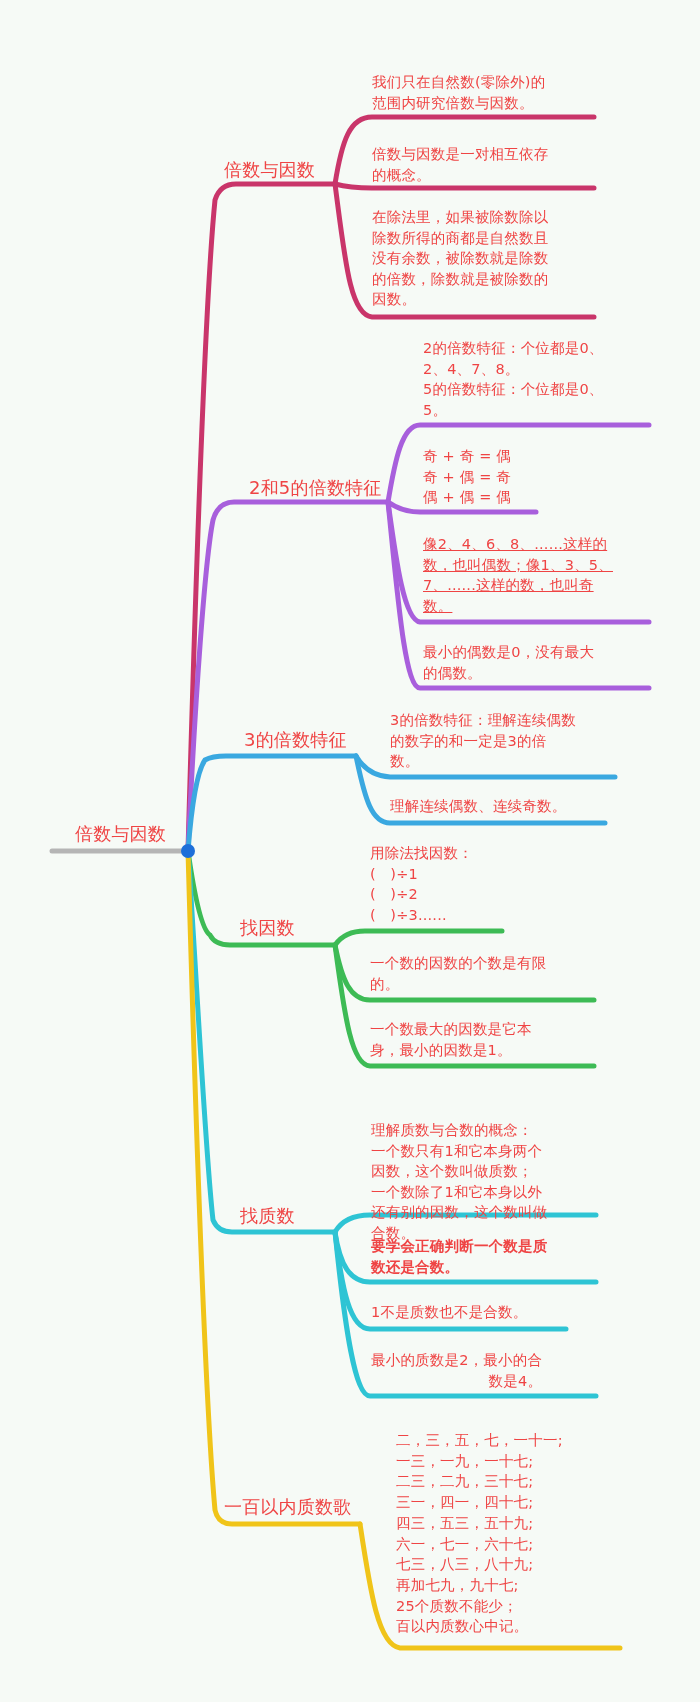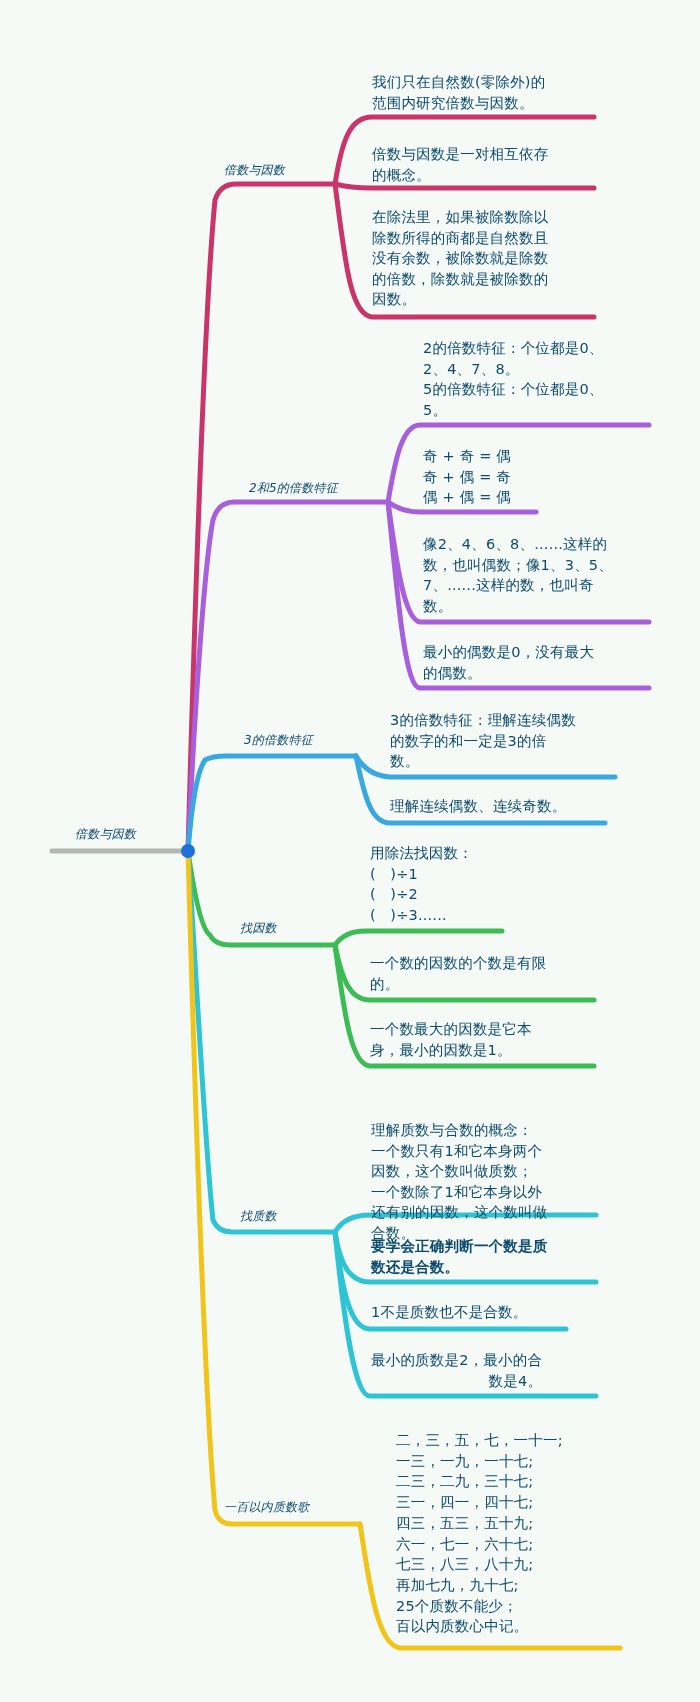--- a/index.html
+++ b/index.html
@@ -5,23 +5,23 @@
   html, body { margin: 0; padding: 0; }
   body {
     width: 700px; height: 1702px; position: relative; overflow: hidden;
     background: #f6faf6;
     font-family: "DejaVu Sans", "Liberation Sans", sans-serif;
     color: #222;
   }
   svg.lines { position: absolute; left: 0; top: 0; }
   .t {
     position: absolute; font-size: 14.5px; line-height: 20.5px;
-    white-space: pre; color: #0c4a6e; letter-spacing: 0.2px;
+    white-space: pre; color: #ef4444; letter-spacing: 0.2px;
   }
-  .b { font-size: 12px; font-style: italic; }
+  .b { font-size: 18px; }
 </style>
 </head>
 <body>
 
 <svg class="lines" width="700" height="1702" viewBox="0 0 700 1702">
 
   <line x1="52" y1="851" x2="188" y2="851" stroke="#b5b5b5" stroke-width="5" stroke-linecap="round"></line>
 
   <g fill="none" stroke="#c9356a" stroke-width="5" stroke-linecap="round">
     <path d="M188 851 C 195 600, 205 300, 215 200 Q 220 184 236 184 L 335 184"></path>
@@ -81,21 +81,21 @@
 因数。</div>
 
 <div class="t b" style="left:249px; top:478px;">2和5的倍数特征</div>
 <div class="t" style="left:423px; top:338px;">2的倍数特征：个位都是0、
 2、4、7、8。
 5的倍数特征：个位都是0、
 5。</div>
 <div class="t" style="left:423px; top:446px;">奇 + 奇 = 偶
 奇 + 偶 = 奇
 偶 + 偶 = 偶</div>
-<div class="t" style="left:423px; top:534px;">像2、4、6、8、......这样的
+<div class="t" style="left:423px; top:534px;text-decoration:underline;">像2、4、6、8、......这样的
 数，也叫偶数；像1、3、5、
 7、......这样的数，也叫奇
 数。</div>
 <div class="t" style="left:423px; top:642px;">最小的偶数是0，没有最大
 的偶数。</div>
 
 <div class="t b" style="left:244px; top:730px;">3的倍数特征</div>
 <div class="t" style="left:390px; top:710px;">3的倍数特征：理解连续偶数
 的数字的和一定是3的倍
 数。</div>

